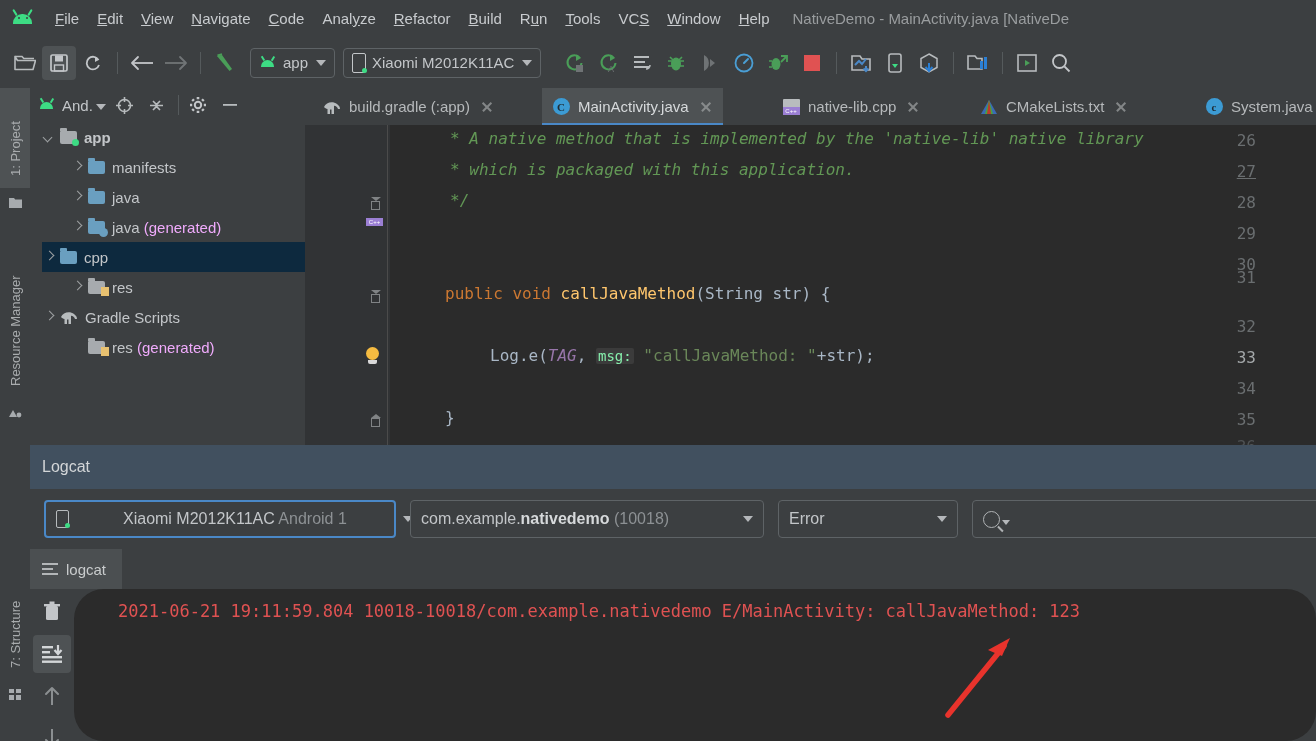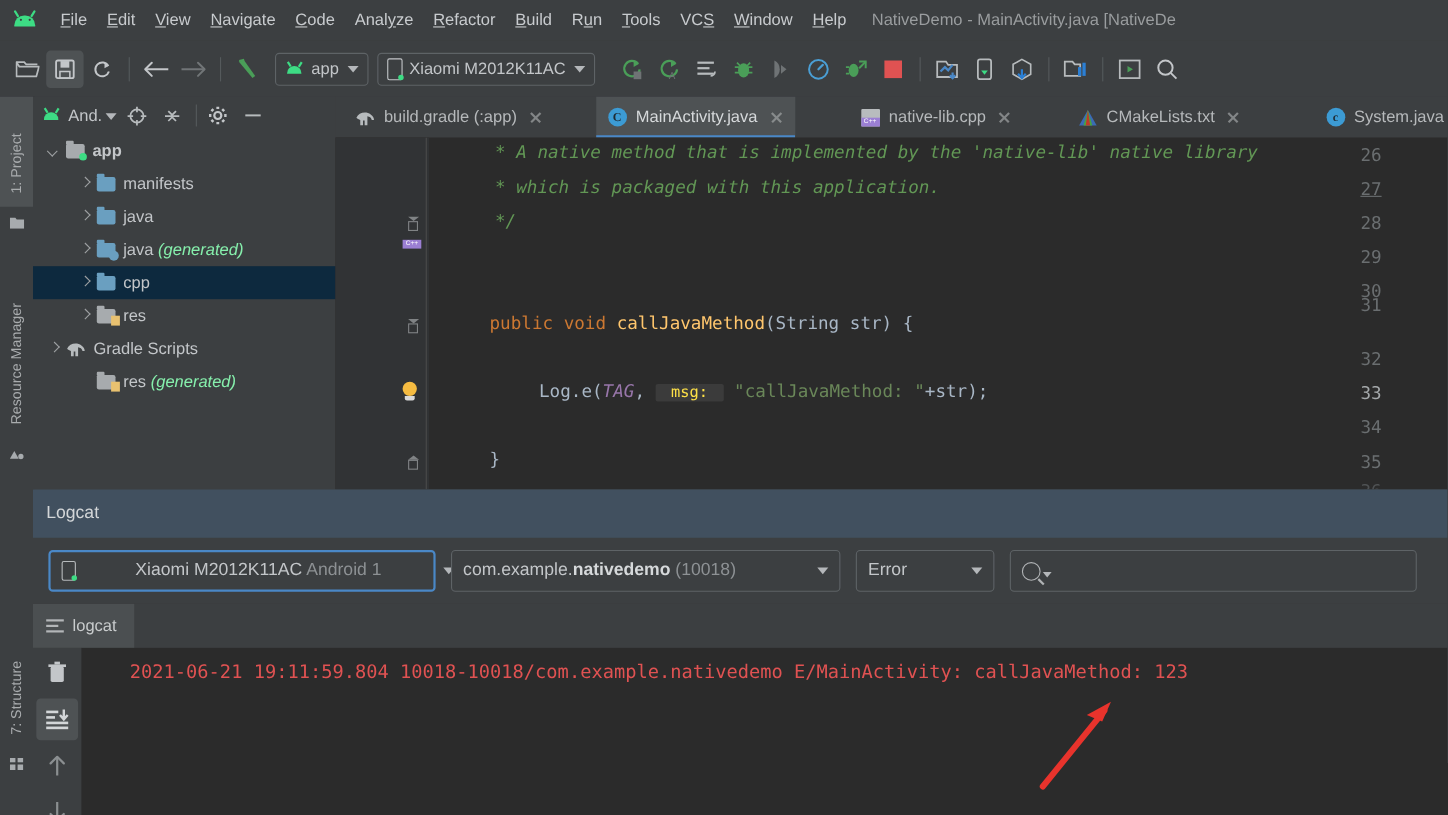--- a/index.html
+++ b/index.html
@@ -115,21 +115,21 @@
   .folder{
     width:17px;height:13px;background:#6a9fc0;border-radius:1px 2px 2px 2px;position:relative;flex:none;margin-right:7px;
   }
   .folder:before{content:"";position:absolute;left:0;top:-3px;width:7px;height:3px;background:#6a9fc0;border-radius:1px 1px 0 0;}
   .folder.grey{background:#a7abae;}
   .folder.grey:before{background:#a7abae;}
   .folder .dot{position:absolute;right:-2px;bottom:-2px;width:7px;height:7px;background:#3ddc84;border-radius:50%;}
   .folder .gen{position:absolute;right:-3px;bottom:-3px;width:9px;height:9px;background:#6a9fc0;border-radius:50%;}
   .folder .res{position:absolute;right:-4px;bottom:-2px;width:8px;height:9px;background:#e8c170;}
   .node-label{white-space:nowrap;}
-  .node-label .dim{color:#86efac;font-style:italic;}
+  .node-label .dim{color:#f0abfc;}
   .node-label b{font-weight:bold;}
   .gradle-ic{width:18px;height:14px;flex:none;margin-right:7px;}
 
   
   .tabs{
     position:absolute;left:305px;top:88px;width:1011px;height:37px;background:#3c3f41;
   }
   .tab{
     position:absolute;top:0;height:37px;display:flex;align-items:center;padding:0 10px;
     box-sizing:border-box;font-size:15px;color:#b6b9bb;white-space:nowrap;
@@ -176,21 +176,21 @@
     position:absolute;left:0;white-space:pre;font-size:16px;
     font-family:"DejaVu Sans Mono", monospace;
   }
   .c-com{color:#629755;font-style:italic;}
   .c-kw{color:#cc7832;}
   .c-type{color:#a9b7c6;}
   .c-fn{color:#ffc66d;}
   .c-id{color:#a9b7c6;}
   .c-str{color:#6a8759;}
   .c-field{color:#9876aa;font-style:italic;}
-  .c-hint{color:#fde047;background:#3b3b3b;border-radius:2px;padding:0 14px;font-size:14px;}
+  .c-hint{color:#86efac;background:#3b3b3b;border-radius:2px;padding:0 2px;font-size:14px;}
   .fold{
     position:absolute;left:66px;width:11px;height:11px;
   }
   .fold .bx{width:9px;height:9px;border:1.4px solid #808385;box-sizing:border-box;}
   .fold .tip{width:0;height:0;border-left:5px solid transparent;border-right:5px solid transparent;border-bottom:4px solid #808385;margin-left:-0.5px;}
   .fold .tipd{width:0;height:0;border-left:5px solid transparent;border-right:5px solid transparent;border-top:4px solid #808385;margin-left:-0.5px;}
   .bulb{
     position:absolute;width:15px;height:18px;
   }
   .bulb .g{width:13px;height:13px;border-radius:50%;background:#f5bb41;}
@@ -243,21 +243,21 @@
   .lc-left-rail{
     position:absolute;left:0;top:144px;width:44px;height:152px;background:#3c3f41;
   }
   .rail-btn{
     width:38px;height:38px;margin:4px auto 0 auto;display:flex;align-items:center;justify-content:center;
     border-radius:4px;
   }
   .rail-btn.on{background:#4e5254;}
 
   .lc-output{
-    position:absolute;left:44px;top:144px;width:1242px;height:152px;background:#2b2b2b;
+    position:absolute;left:44px;top:144px;width:1242px;height:152px;background:#2b2b2b;border-radius:30px;
   }
   .log-line{
     position:absolute;left:44px;top:14px;white-space:pre;
     font-size:17px;font-family:"DejaVu Sans Mono", monospace;color:#e05252;
   }
 
   .arrow-annot{position:absolute;left:930px;top:620px;width:110px;height:110px;pointer-events:none;}
 </style>
 </head>
 <body>
@@ -533,21 +533,21 @@
         <span class="folder"></span>
         <span class="node-label">java</span>
       </div>
       <div class="node" style="padding-left:40px;">
         <span class="arrow closed"></span>
         <span class="folder">
             <i class="gen"></i>
           </span>
         <span class="node-label"><span>java</span><span class="dim"> (generated)</span></span>
       </div>
-      <div class="node sel" style="padding-left:40px;">
+      <div class="node sel" style="margin-left:12px;">
         <span class="arrow closed"></span>
         <span class="folder"></span>
         <span class="node-label">cpp</span>
       </div>
       <div class="node" style="padding-left:40px;">
         <span class="arrow closed"></span>
         <span class="folder grey">
             <i class="res"></i>
           </span>
         <span class="node-label">res</span>
@@ -673,21 +673,21 @@
         <span class="phone-ic" style="width:11px;height:16px;border-color:#b7bbbd;"></span>
         <span class="txt" style="margin-left:10px;"><span>Xiaomi M2012K11AC</span><span class="dim"> Android 1</span></span>
         <span class="caret cr"></span>
       </div>
 
       <div class="lc-combo" style="width:354px;">
         <span class="txt"><span>com.example.</span><b>nativedemo</b><span class="dim"> (10018)</span></span>
         <span class="caret cr" style="margin-left:auto;"></span>
       </div>
 
-      <div class="lc-combo" style="width:126px;">
+      <div class="lc-combo" style="width:180px;">
         <span class="txt">Error</span>
         <span class="caret cr" style="margin-left:auto;"></span>
       </div>
 
       <div class="search-box" style="width:370px;flex:none;">
         <span class="mag"></span>
         <span class="caret" style="border-top-width:5px;border-left-width:4px;border-right-width:4px;margin-left:2px;margin-top:6px;"></span>
         <input style="background: transparent; border: none; outline: none; color: rgb(195, 198, 201); font-size: 15px; flex: 1 1 0%; font-family: &quot;Liberation Sans&quot;, sans-serif;" placeholder="">
       </div>
     </div>

